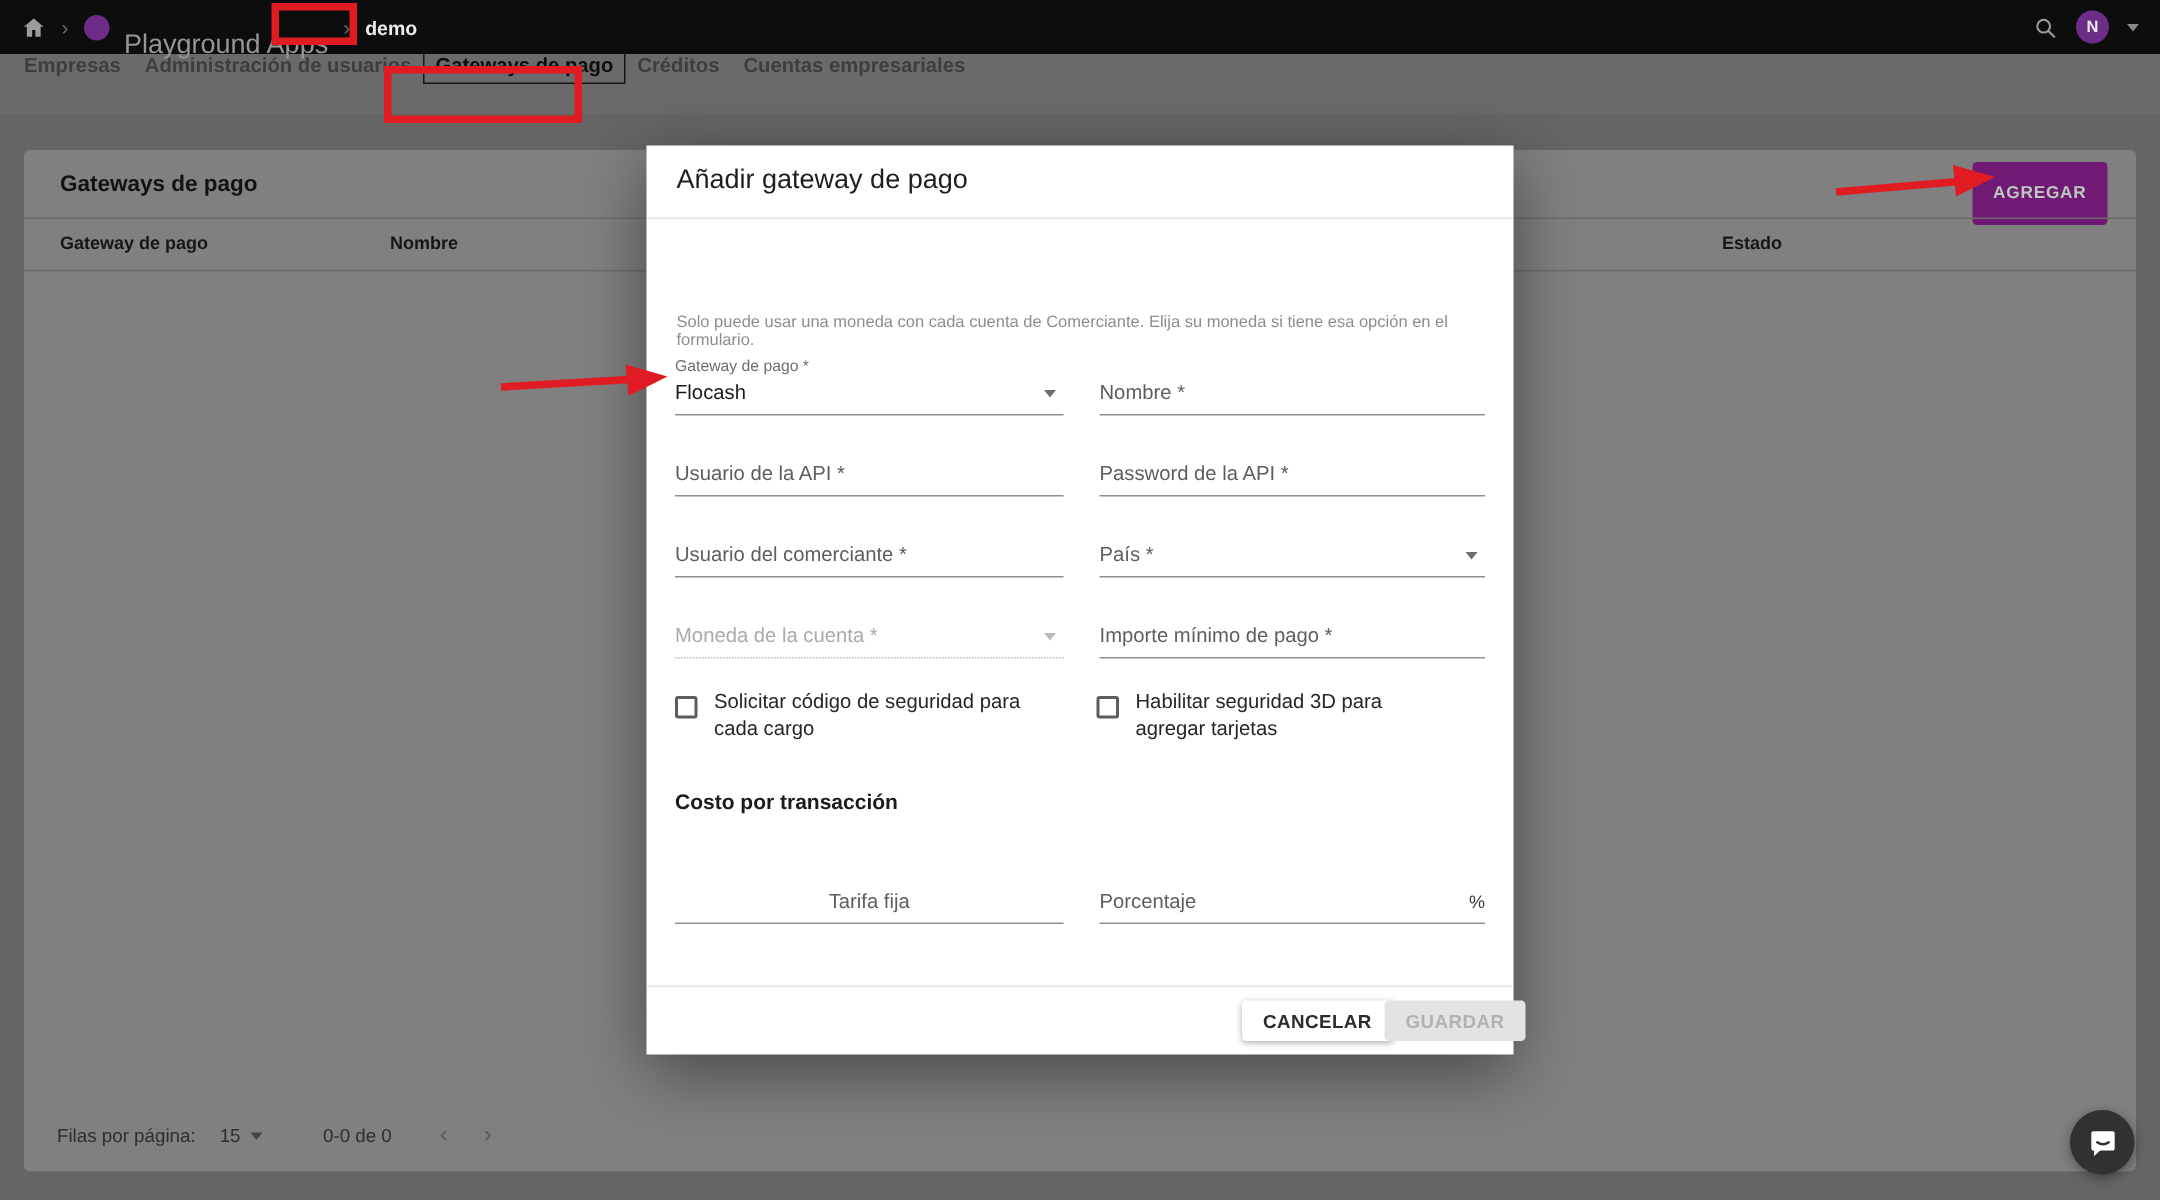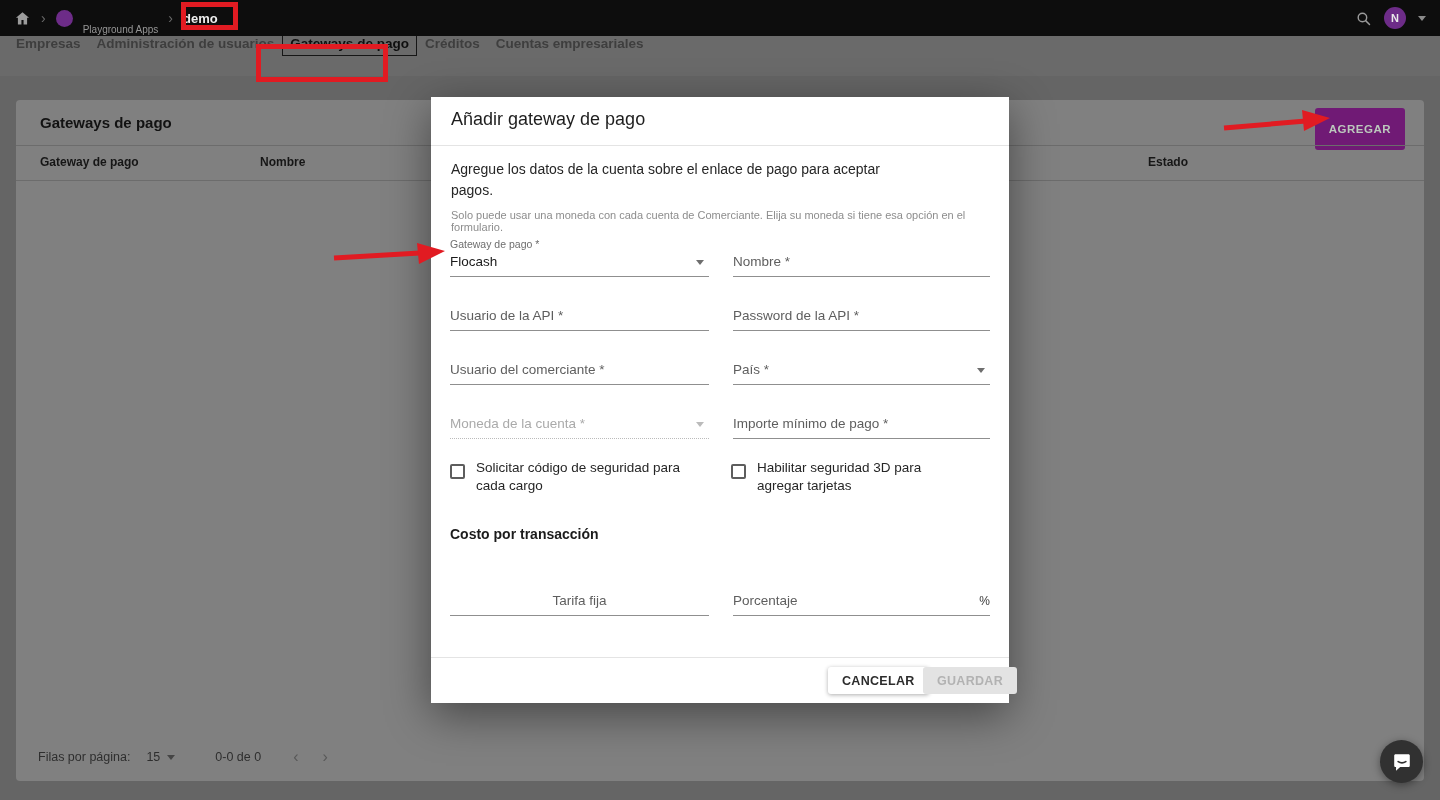--- a/index.html
+++ b/index.html
@@ -9,21 +9,21 @@
     background:#656565;
     font-family:"Liberation Sans", sans-serif;
     -webkit-font-smoothing:antialiased;
   }
   
   .topbar { position:absolute; left:0; top:0; width:1440px; height:36px;
     background:#0d0d0d; display:flex; align-items:center; padding:0 14px; z-index:5; }
   .topbar .sep { color:#6a6a6a; font-size:14px; margin:0 10px; }
   .home-ic { width:17px; height:17px; display:block; }
   .logo-dot { width:17px; height:17px; border-radius:50%; background:#6d2c88; flex:0 0 auto; }
-  .bc-app { color:#969696; font-size:10px; margin-left:10px;margin-top:22px; }
+  .bc-app { color:#969696; font-size:18px; margin-left:10px;margin-top:22px; }
   .bc-page { color:#ededed; font-size:13px; font-weight:700; }
   .topbar-right { margin-left:auto; display:flex; align-items:center; gap:12px; }
   .search-ic { width:17px; height:17px; display:block; }
   .avatar { width:22px; height:22px; border-radius:50%; background:#6d2c88; color:#e9e9e9;
     font-size:11px; font-weight:700; display:flex; align-items:center; justify-content:center; }
   .av-caret { width:0; height:0; border-left:4px solid transparent; border-right:4px solid transparent;
     border-top:5px solid #8a8a8a; }
   
   .tabbar { position:absolute; left:0; top:36px; width:1440px; height:40px; background:#6a6a6a;
     display:flex; align-items:flex-start; padding-left:16px; gap:16px; z-index:4; }
@@ -154,21 +154,20 @@
     <span class="pg-caret"></span>
     <span class="pg-range">0-0 de 0</span>
     <span class="pg-chev pg-prev">‹</span>
     <span class="pg-chev pg-next">›</span>
   </div>
 </section>
 
 <section class="modal">
   <h1 class="m-title">Añadir gateway de pago</h1>
   <div class="m-div md1"></div>
-  <p class="m-desc">Agregue los datos de la cuenta sobre el enlace de pago para aceptar pagos.</p>
   <p class="m-note">Solo puede usar una moneda con cada cuenta de Comerciante. Elija su moneda si tiene esa opción en el formulario.</p>
 
   <div class="field f-gateway">
     <span class="mini">Gateway de pago *</span>
     <span class="val">Flocash</span>
     <span class="caret"></span>
   </div>
   <div class="field f-nombre">
     <span class="ph">Nombre *</span>
   </div>

